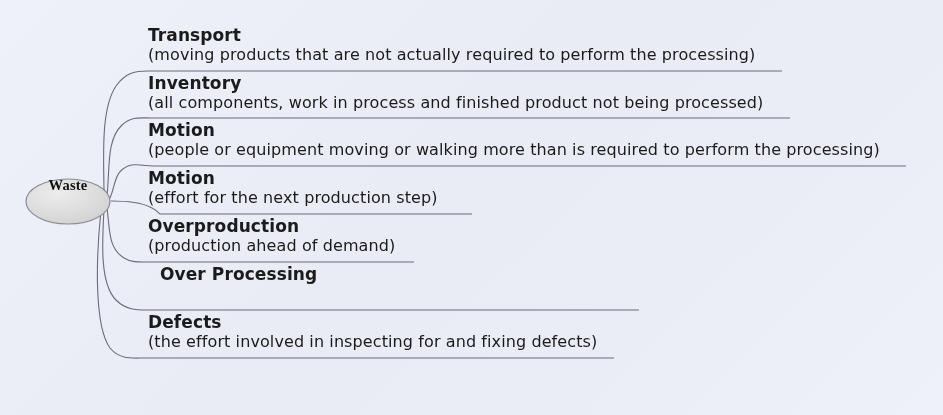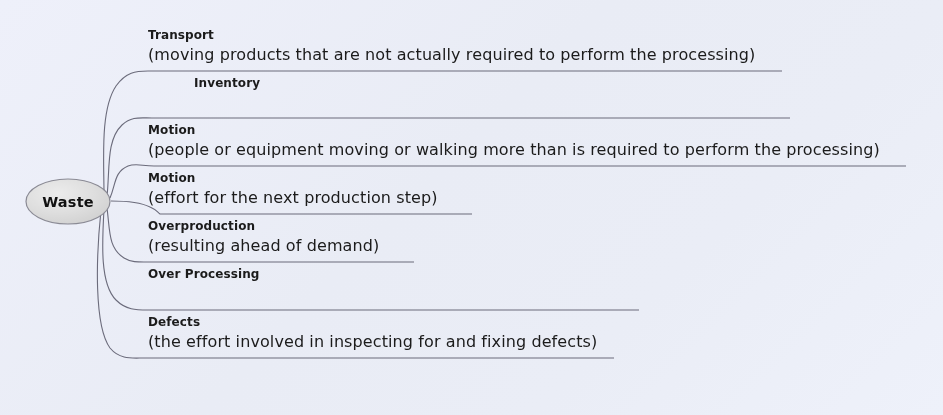--- a/index.html
+++ b/index.html
@@ -23,21 +23,21 @@
     left: 0;
     top: 0;
     width: 943px;
     height: 415px;
   }
   .branch {
     position: absolute;
     left: 148px;
   }
   .branch-title {
-    font-size: 12px;
+    font-size: 17px;
     font-weight: bold;
     color: #1b1b1b;
     line-height: 19px;
     white-space: nowrap;
     letter-spacing: 0.1px;
   }
   .branch-desc {
     font-size: 16px;
     color: #1b1b1b;
     line-height: 19px;
@@ -54,23 +54,24 @@
     align-items: center;
     justify-content: center;
     font-size: 14.5px;
     font-weight: bold;
     color: #111111;
     letter-spacing: 0.2px;
   }
   #center-node {
     position: absolute;
     left: 26px;
-    top: 179px;
+    top: 163px;
     width: 84px;
     height: 45px;
+    font-family: Liberation Serif, serif;
   }
 </style>
 </head>
 <body>
 
 <div id="diagram-root">
 
   <svg id="connector-layer" viewBox="0 0 943 415" width="943" height="415" xmlns="http://www.w3.org/2000/svg">
     <defs>
       <radialGradient id="nodeFill" cx="38%" cy="32%" r="78%">
@@ -95,40 +96,41 @@
 
   <div id="center-node">
     <div id="center-node-label">Waste</div>
   </div>
 
   <div class="branch" style="top:26px;">
     <div class="branch-title">Transport</div>
     <div class="branch-desc">(moving products that are not actually required to perform the processing)</div>
   </div>
 
-  <div class="branch" style="top:74px;margin-left:46px;">
+  <div class="branch" style="top:74px;">
     <div class="branch-title">Inventory</div>
+    <div class="branch-desc">(all components, work in process and finished product not being processed)</div>
   </div>
 
   <div class="branch" style="top:121px;">
     <div class="branch-title">Motion</div>
     <div class="branch-desc">(people or equipment moving or walking more than is required to perform the processing)</div>
   </div>
 
   <div class="branch" style="top:169px;">
     <div class="branch-title">Motion</div>
     <div class="branch-desc">(effort for the next production step)</div>
   </div>
 
   <div class="branch" style="top:217px;">
     <div class="branch-title">Overproduction</div>
-    <div class="branch-desc">(resulting ahead of demand)</div>
+    <div class="branch-desc">(production ahead of demand)</div>
   </div>
 
-  <div class="branch" style="top:265px;">
+  <div class="branch" style="top:265px;margin-left:12px;">
     <div class="branch-title">Over Processing</div>
   </div>
 
   <div class="branch" style="top:313px;">
     <div class="branch-title">Defects</div>
     <div class="branch-desc">(the effort involved in inspecting for and fixing defects)</div>
   </div>
 
 </div>
 

